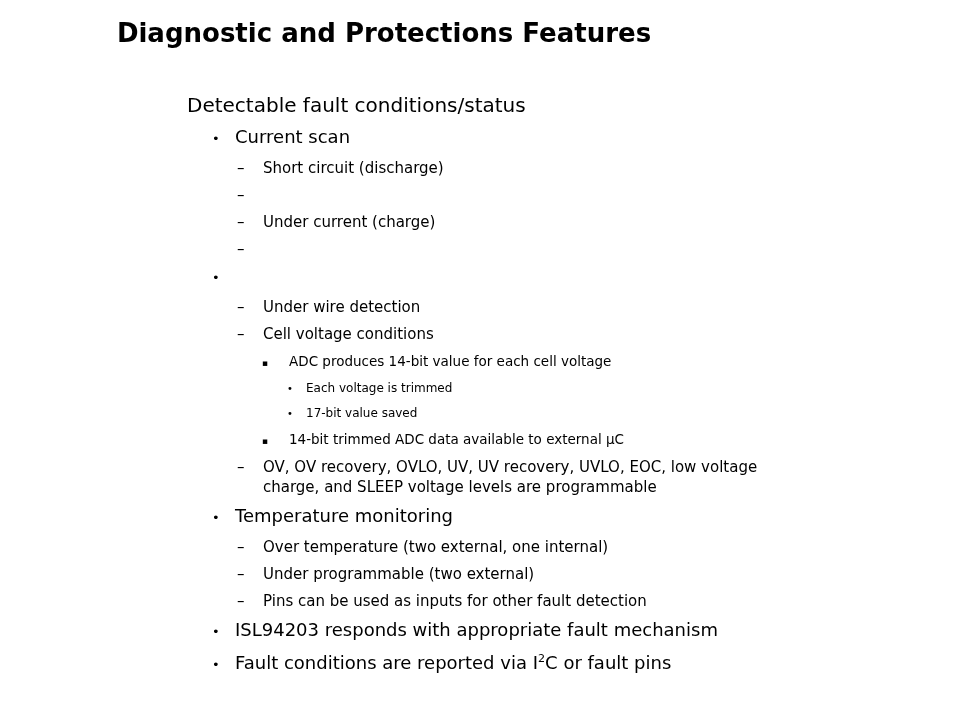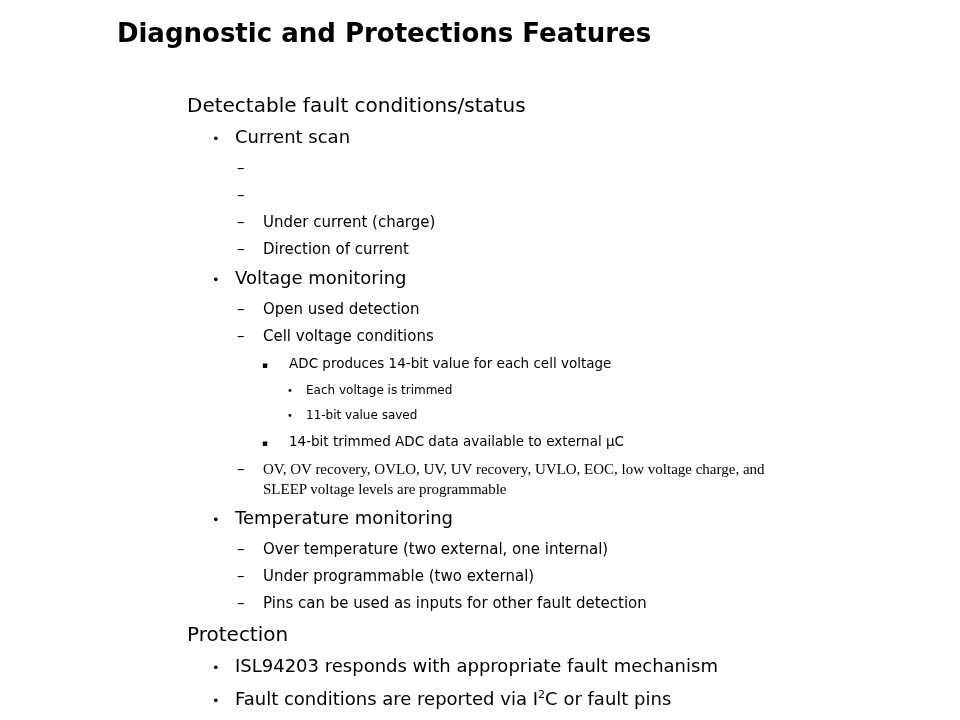--- a/index.html
+++ b/index.html
@@ -18,21 +18,21 @@
   .l1 { padding-left:212px; font-size:18px; line-height:24px; }
   .l2 { padding-left:237px; font-size:15px; line-height:20px; }
   .l3 { padding-left:262px; font-size:13.5px; line-height:18px; margin-top:8px; }
   .l4 { padding-left:287px; font-size:12px; line-height:17px; margin-top:8px; }
   .bullet { flex:0 0 auto; color:#000; }
   .b1 { width:23px; font-size:13px; }
   .b2 { width:26px; font-size:15px; }
   .b3 { width:27px; font-size:9px; }
   .b4 { width:19px; font-size:10px; }
   .txt { display:inline-block; }
-  .wrap .txt { max-width:505px;font-family:Liberation Serif, serif; }
+  .wrap .txt { max-width:505px; }
   sup { font-size:0.62em; vertical-align:super; line-height:0; }
 </style>
 </head>
 <body>
 
 <div class="slide">
   <div class="title">Diagnostic and Protections Features</div>
 
   <div class="body">
 
@@ -40,64 +40,63 @@
       <span class="txt">Detectable fault conditions/status</span>
     </div>
 
     <div class="row l1">
       <span class="bullet b1">•</span>
       <span class="txt">Current scan</span>
     </div>
 
     <div class="row l2">
       <span class="bullet b2">–</span>
+      <span class="txt">Short circuit (discharge)</span>
     </div>
 
     <div class="row l2">
       <span class="bullet b2">–</span>
     </div>
 
     <div class="row l2">
       <span class="bullet b2">–</span>
       <span class="txt">Under current (charge)</span>
     </div>
 
     <div class="row l2">
       <span class="bullet b2">–</span>
-      <span class="txt">Direction of current</span>
     </div>
 
     <div class="row l1">
       <span class="bullet b1">•</span>
-      <span class="txt">Voltage monitoring</span>
     </div>
 
     <div class="row l2">
       <span class="bullet b2">–</span>
-      <span class="txt">Open used detection</span>
+      <span class="txt">Under wire detection</span>
     </div>
 
     <div class="row l2">
       <span class="bullet b2">–</span>
       <span class="txt">Cell voltage conditions</span>
     </div>
 
     <div class="row l3">
       <span class="bullet b3">▪</span>
       <span class="txt">ADC produces 14-bit value for each cell voltage</span>
     </div>
 
     <div class="row l4">
       <span class="bullet b4">•</span>
       <span class="txt">Each voltage is trimmed</span>
     </div>
 
     <div class="row l4">
       <span class="bullet b4">•</span>
-      <span class="txt">11-bit value saved</span>
+      <span class="txt">17-bit value saved</span>
     </div>
 
     <div class="row l3">
       <span class="bullet b3">▪</span>
       <span class="txt">14-bit trimmed ADC data available to external µC</span>
     </div>
 
     <div class="row l2 wrap">
       <span class="bullet b2">–</span>
       <span class="txt">OV, OV recovery, OVLO, UV, UV recovery, UVLO, EOC, low voltage charge, and SLEEP voltage levels are programmable</span>
@@ -116,23 +115,20 @@
     <div class="row l2">
       <span class="bullet b2">–</span>
       <span class="txt">Under programmable (two external)</span>
     </div>
 
     <div class="row l2">
       <span class="bullet b2">–</span>
       <span class="txt">Pins can be used as inputs for other fault detection</span>
     </div>
 
-    <div class="row l0">
-      <span class="txt">Protection</span>
-    </div>
 
     <div class="row l1">
       <span class="bullet b1">•</span>
       <span class="txt">ISL94203 responds with appropriate fault mechanism</span>
     </div>
 
     <div class="row l1">
       <span class="bullet b1">•</span>
       <span class="txt"><span>Fault conditions are reported via I</span><sup>2</sup><span>C or fault pins</span></span>
     </div>

